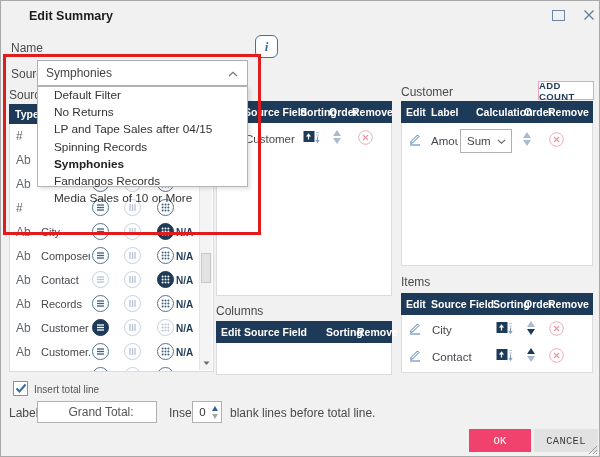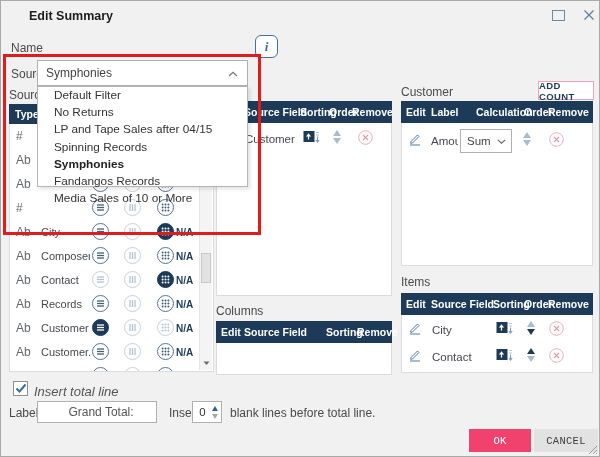--- a/index.html
+++ b/index.html
@@ -726,21 +726,21 @@
 
   </div>
 
   <div class="abs redrect"></div>
 
   <div class="abs chk" style="left:12px;top:380px;">
     <svg width="12" height="11" viewBox="0 0 12 11">
       <path d="M1.5 5.5 L4.5 8.5 L10.5 1.5" stroke="#3a6ba5" stroke-width="2" fill="none"></path>
       </svg>
   </div>
-  <div class="abs" style="left:33px;top:383px;font-size:13px;color:#555;font-style:italic;">Insert total line</div>
+  <div class="abs" style="left:33px;top:383px;font-size:10px;color:#555;">Insert total line</div>
 
   <div class="abs lbl" style="left:8px;top:405px;">Label</div>
   <input class="abs inp" style="left: 36px; top: 400px; width: 120px; height: 22px; text-align: center;" value="Grand Total:">
 
   <div class="abs lbl" style="left:168px;top:405px;">Insert</div>
   <div class="abs spin" style="left:191px;top:400px;">
     <span class="val">0</span>
     <span class="arr">
       <i class="sarr-up"></i>
       <i class="sarr-down"></i>

